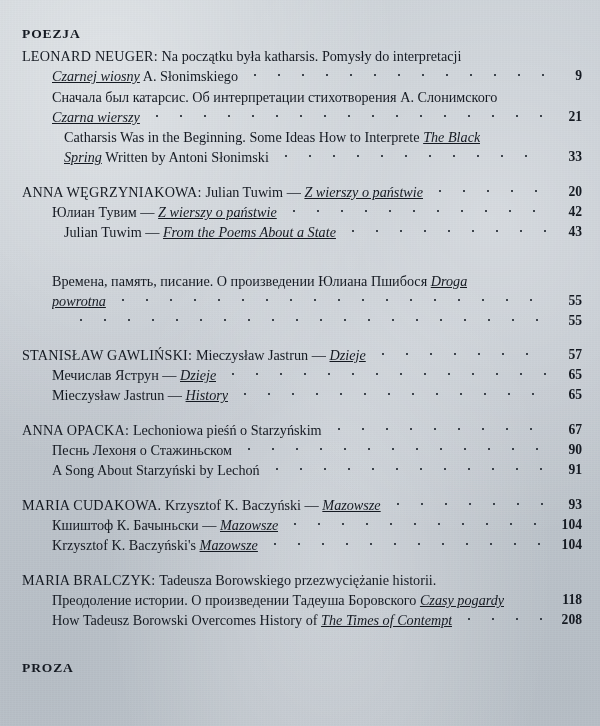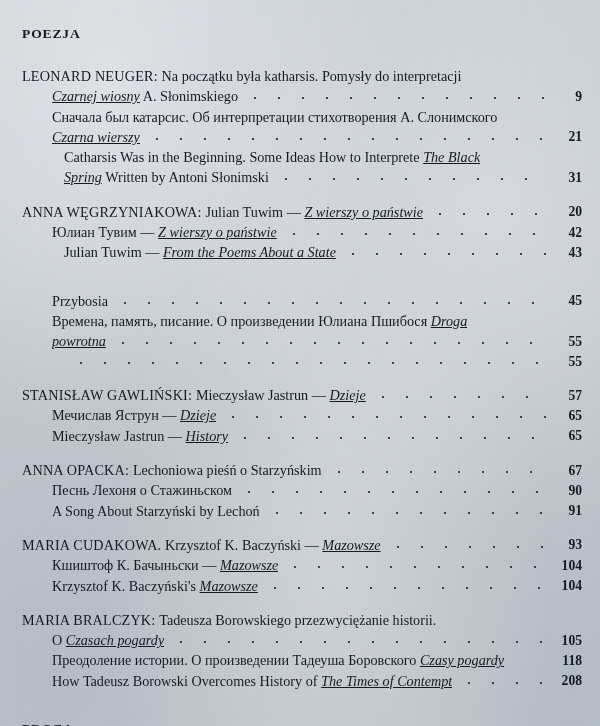--- a/index.html
+++ b/index.html
@@ -42,35 +42,35 @@
     position: absolute;
     inset: 0;
     padding: 26px 18px 0 22px;
     box-sizing: border-box;
   }
 
   .section-head {
     font-weight: bold;
     font-size: 13.5px;
     letter-spacing: 0.9px;
-    margin: 0 0 24px 0;
+    margin: 0 0 4px 0;
   }
   .section-head.proza {
     margin-top: 0;
     margin-bottom: 12px;
   }
 
   .entry {
     margin-bottom: 14px;
   }
 
   
   .line {
     display: flex;
-    align-items: center;
+    align-items: flex-start;
     font-size: 14.2px;
     line-height: 1.43;
     white-space: nowrap;
   }
   .line .txt {
     flex: 0 1 auto;
     overflow: hidden;
   }
   .line .leaders {
     flex: 1 1 auto;
@@ -142,21 +142,21 @@
             <span class="pg">21</span>
           </div>
           <div class="line lvl2 nopg noleader">
             <span class="txt"><span>Catharsis Was in the Beginning. Some Ideas How to Interprete </span><span class="it">The Black</span></span>
             <span class="leaders"></span>
             <span class="pg"></span>
           </div>
           <div class="line lvl2">
             <span class="txt"><span class="it">Spring</span><span> Written by Antoni Słonimski</span></span>
             <span class="leaders"></span>
-            <span class="pg">31</span>
+            <span class="pg">33</span>
           </div>
         </div>
         <div class="entry">
           <div class="line lvl0">
             <span class="txt"><span class="author caps">ANNA WĘGRZYNIAKOWA: </span><span>Julian Tuwim — </span><span class="it">Z wierszy o państwie</span></span>
             <span class="leaders"></span>
             <span class="pg">20</span>
           </div>
           <div class="line lvl1">
             <span class="txt"><span>Юлиан Тувим — </span><span class="it">Z wierszy o państwie</span></span>
@@ -167,25 +167,20 @@
             <span class="txt"><span>Julian Tuwim — </span><span class="it">From the Poems About a State</span></span>
             <span class="leaders"></span>
             <span class="pg">43</span>
           </div>
         </div>
         <div class="entry">
           <div class="line lvl0 nopg noleader">
             <span class="leaders"></span>
             <span class="pg"></span>
           </div>
-          <div class="line lvl1">
-            <span class="txt"><span>Przybosia</span></span>
-            <span class="leaders"></span>
-            <span class="pg">45</span>
-          </div>
           <div class="line lvl1 nopg noleader">
             <span class="txt"><span>Времена, память, писание. О произведении Юлиана Пшибося </span><span class="it">Droga</span></span>
             <span class="leaders"></span>
             <span class="pg"></span>
           </div>
           <div class="line lvl1">
             <span class="txt"><span class="it">powrotna</span></span>
             <span class="leaders"></span>
             <span class="pg">55</span>
           </div>
@@ -243,25 +238,20 @@
             <span class="txt"><span>Krzysztof K. Baczyński's </span><span class="it">Mazowsze</span></span>
             <span class="leaders"></span>
             <span class="pg">104</span>
           </div>
         </div>
         <div class="entry">
           <div class="line lvl0 nopg noleader">
             <span class="txt"><span class="author caps">MARIA   BRALCZYK: </span><span>Tadeusza   Borowskiego   przezwyciężanie   historii.</span></span>
             <span class="leaders"></span>
             <span class="pg"></span>
-          </div>
-          <div class="line lvl1">
-            <span class="txt"><span>O </span><span class="it">Czasach pogardy</span></span>
-            <span class="leaders"></span>
-            <span class="pg">105</span>
           </div>
           <div class="line lvl1 noleader">
             <span class="txt"><span>Преодоление истории. О произведении Тадеуша Боровского </span><span class="it">Czasy pogardy</span></span>
             <span class="leaders"></span>
             <span class="pg">118</span>
           </div>
           <div class="line lvl1">
             <span class="txt"><span>How Tadeusz Borowski Overcomes History of </span><span class="it">The Times of Contempt</span></span>
             <span class="leaders"></span>
             <span class="pg">208</span>

